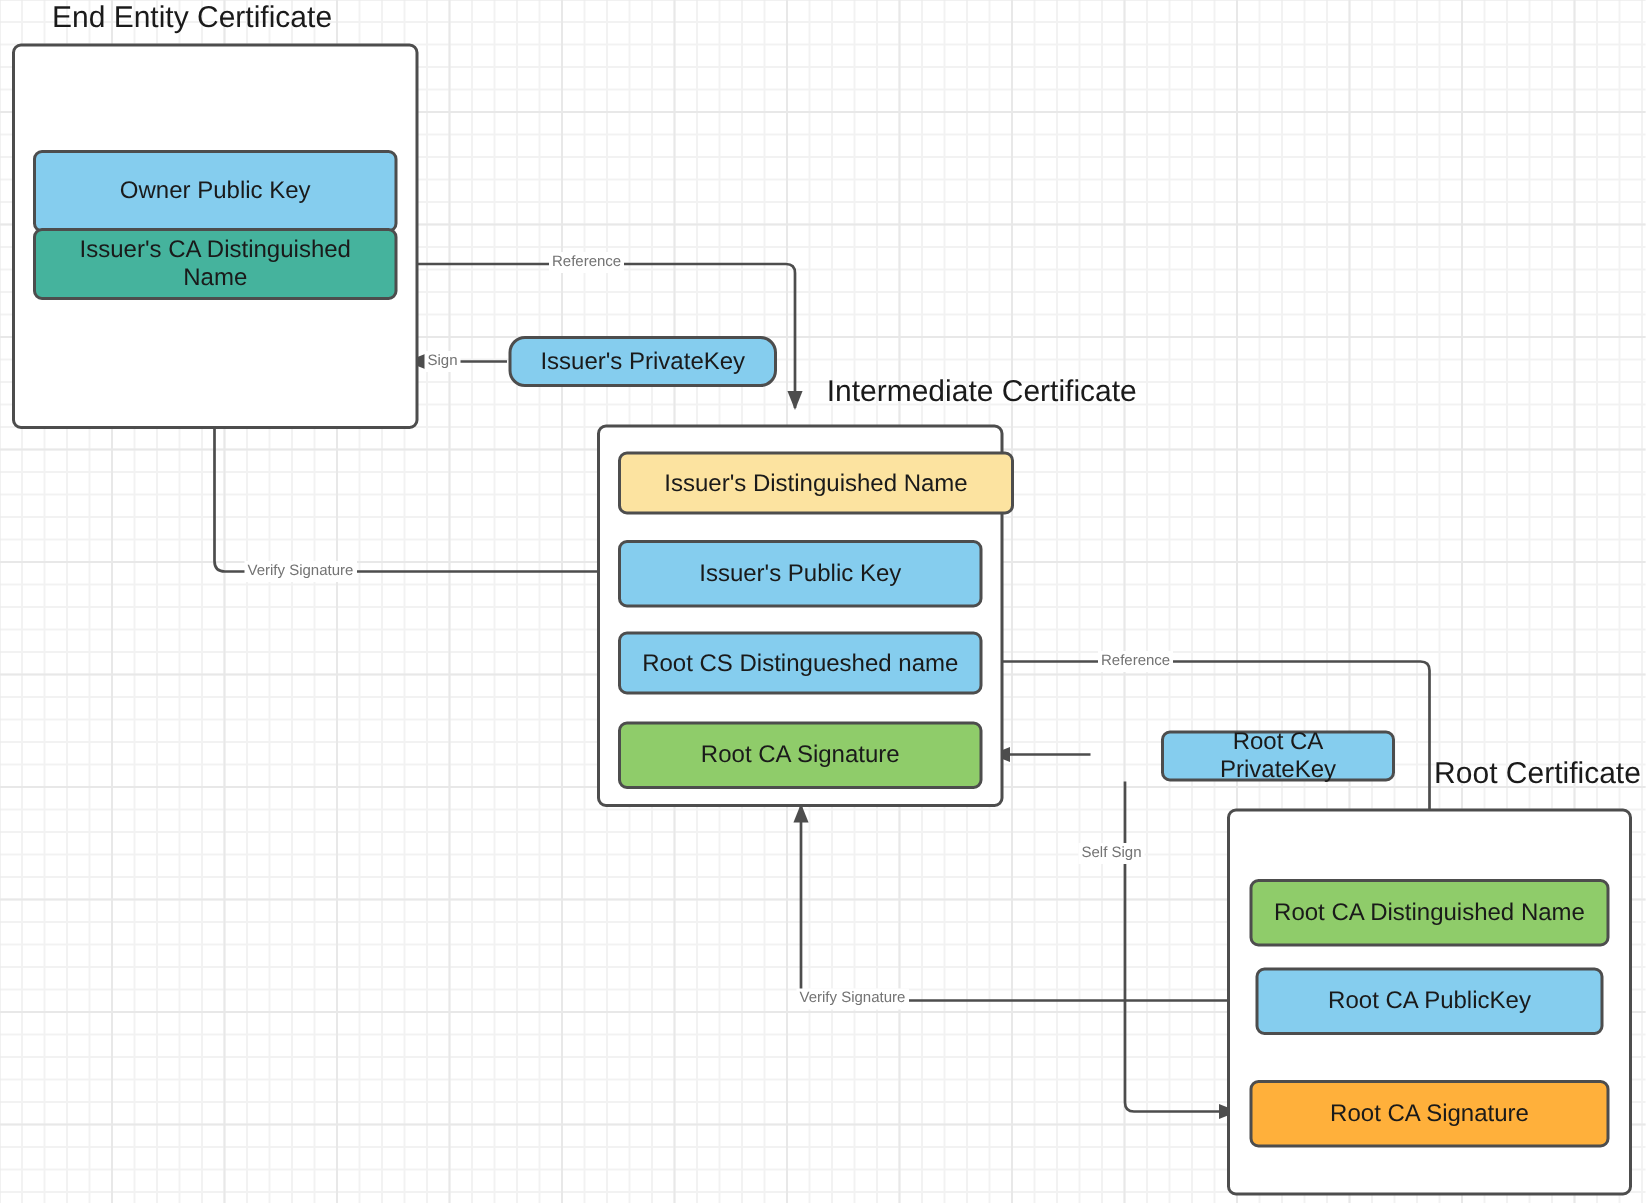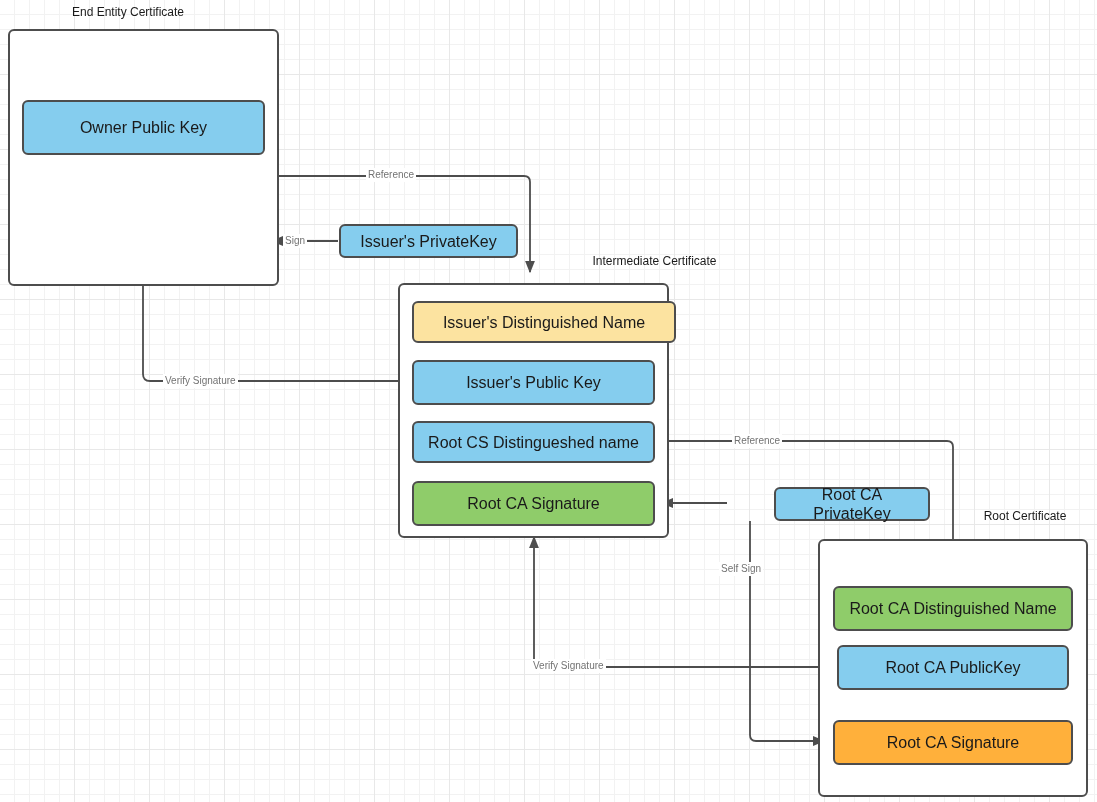--- a/index.html
+++ b/index.html
@@ -24,21 +24,21 @@
   .container-box{
     position:absolute;
     background:#ffffff;
     border:2px solid #4d4d4d;
     border-radius:6px;
     box-sizing:border-box;
   }
   .title-label{
     position:absolute;
     color:#1a1a1a;
-    font-size:12px;
+    font-size:20px;
     line-height:18px;
     white-space:nowrap;
     text-align:center;
   }
   .node{
     position:absolute;
     box-sizing:border-box;
     border:2px solid #4d4d4d;
     border-radius:6px;
     display:flex;
@@ -98,23 +98,24 @@
     <path d="M 834 667 L 540 667 L 534 667 L 534 537" fill="none" stroke="#4d4d4d" stroke-width="1.8" marker-end="url(#arrow)"></path>
   </svg>
 
   <div class="title-label" style="left:8px;top:3px;width:240px;">End Entity Certificate</div>
 
   <div class="container-box" style="left:8px;top:29px;width:271px;height:257px;"></div>
 
 
   <div class="node n-blue" style="left:22px;top:100px;width:243px;height:55px;">Owner Public  Key</div>
 
+  <div class="node n-teal" style="left:22px;top:152px;width:243px;height:48px;">Issuer's CA Distinguished Name</div>
 
 
-  <div class="node n-blue" style="left:339px;top:224px;width:179px;height:34px;">Issuer's PrivateKey</div>
+  <div class="node n-blue" style="left:339px;top:224px;width:179px;height:34px;border-radius:11px;">Issuer's PrivateKey</div>
 
   <div class="title-label" style="left:547px;top:252px;width:215px;">Intermediate Certificate</div>
 
   <div class="container-box" style="left:398px;top:283px;width:271px;height:255px;"></div>
 
   <div class="node n-yellow" style="left:412px;top:301px;width:264px;height:42px;">Issuer's Distinguished Name</div>
 
   <div class="node n-blue" style="left:412px;top:360px;width:243px;height:45px;">Issuer's Public  Key</div>
 
   <div class="node n-blue" style="left:412px;top:421px;width:243px;height:42px;">Root CS Distingueshed name</div>

